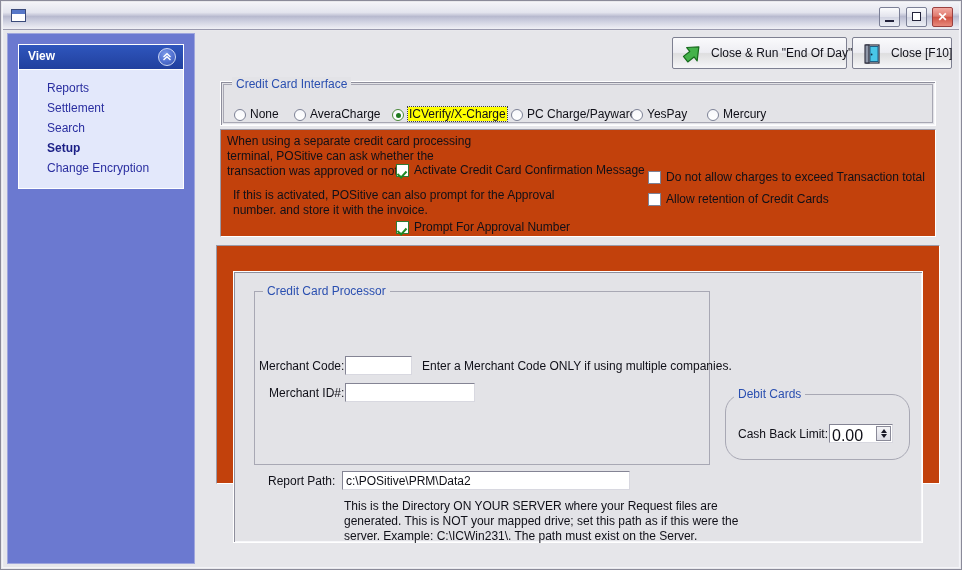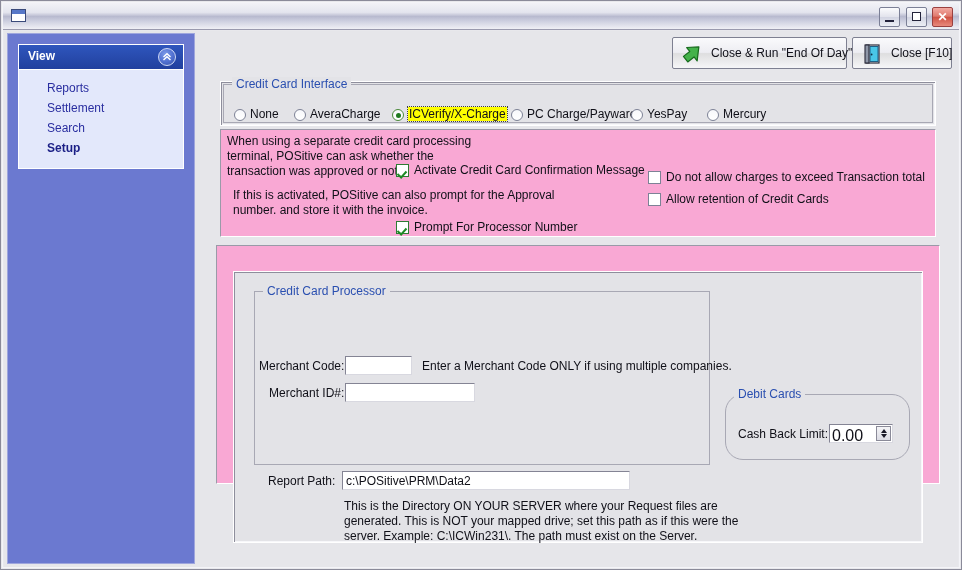--- a/index.html
+++ b/index.html
@@ -151,21 +151,21 @@
 
   
   .panel{
     position:absolute;box-sizing:border-box;
     background:#e3e3e7;
     border:1px solid #ffffff;
     box-shadow:1px 1px 0 #8e8e9c inset, -1px -1px 0 #f7f7fa inset;
   }
   .sunken{
     position:absolute;box-sizing:border-box;
-    background:#f9a8d4;
+    background:#c2410c;
     border-top:1px solid #9a9aa8;
     border-left:1px solid #9a9aa8;
     border-right:1px solid #ffffff;
     border-bottom:1px solid #ffffff;
   }
   .group{
     position:absolute;box-sizing:border-box;
     border:1px solid #a8a8b4;
     background:transparent;
   }
@@ -290,20 +290,21 @@
                 <path d="M2.5 9 L6 5.8 L9.5 9" fill="none" stroke="#ffffff" stroke-width="1.4"></path>
               </svg>
             </div>
           </div>
         </div>
         <div class="nav-list">
           <div class="nav-item">Reports</div>
           <div class="nav-item">Settlement</div>
           <div class="nav-item">Search</div>
           <div class="nav-item active">Setup</div>
+          <div class="nav-item">Change Encryption</div>
         </div>
       </div>
     </div>
 
     <div class="content">
 
       <div class="toolbar">
         <div class="tbtn" id="btn-eod">
           <div class="icon-arrow">
             <svg width="24" height="22" viewBox="0 0 24 22">
@@ -365,21 +366,21 @@
         <div class="cbox checked" style="left:175px;top:33px;">
           <span class="cmark"></span>
           <span class="clabel">Activate Credit Card Confirmation Message</span>
         </div>
 
         <div class="para" style="left:12px;top:58px;">If this is activated, POSitive can also prompt for the Approval</div>
         <div class="para" style="left:12px;top:73px;">number. and store it with the invoice.</div>
 
         <div class="cbox checked" style="left:175px;top:90px;">
           <span class="cmark"></span>
-          <span class="clabel">Prompt For Processor Number</span>
+          <span class="clabel">Prompt For Approval Number</span>
         </div>
 
         <div class="cbox" style="left:427px;top:40px;">
           <span class="cmark"></span>
           <span class="clabel">Do not allow charges to exceed Transaction total</span>
         </div>
         <div class="cbox" style="left:427px;top:62px;">
           <span class="cmark"></span>
           <span class="clabel">Allow retention of Credit Cards</span>
         </div>

